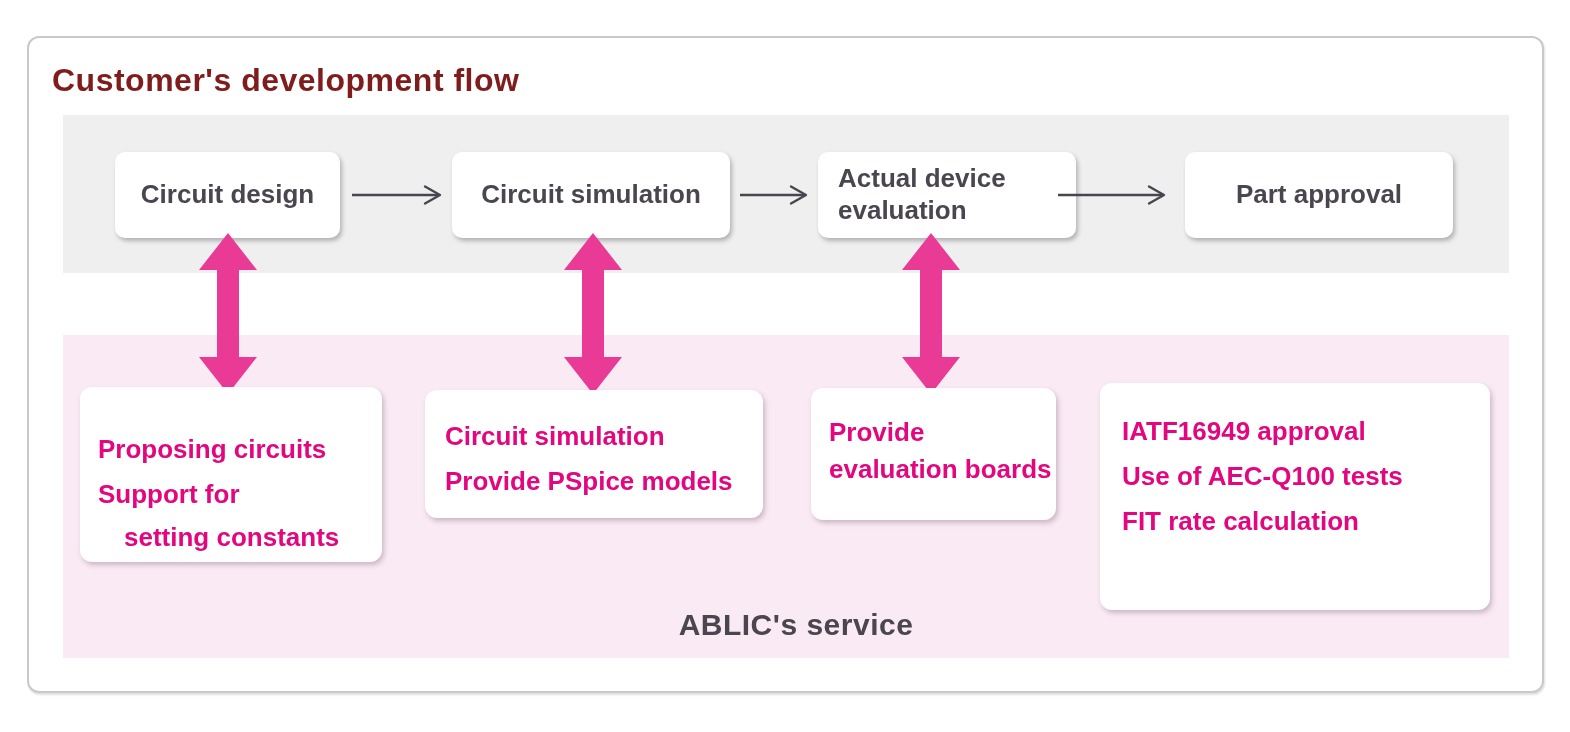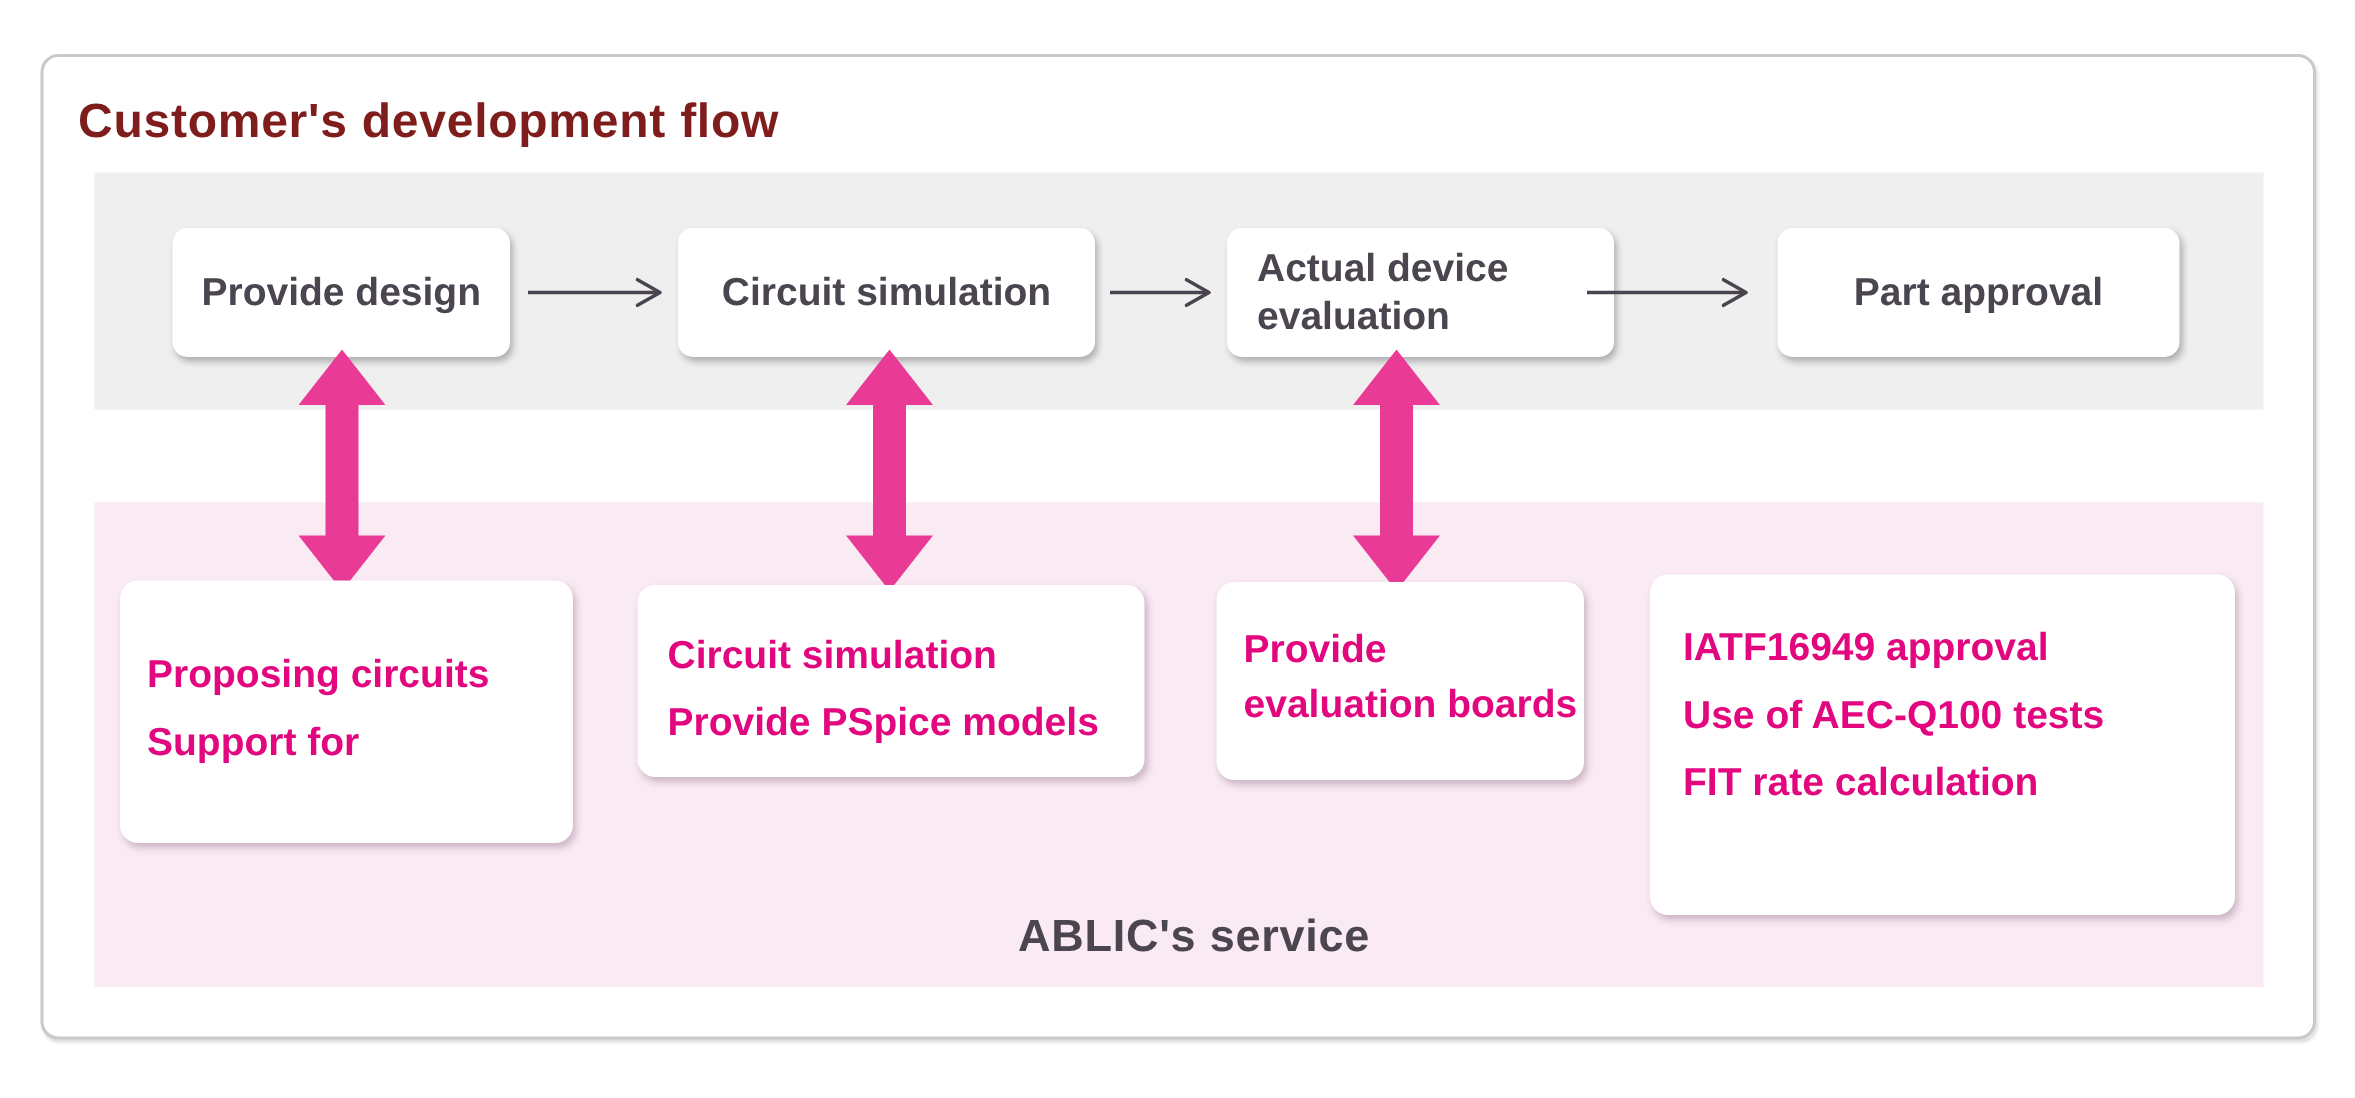--- a/index.html
+++ b/index.html
@@ -74,21 +74,21 @@
 <body>
 
 <div class="frame"></div>
 
 <div class="band band-gray"></div>
 <div class="band band-pink"></div>
 
 <h1 class="title">Customer's development flow</h1>
 
 <div class="step step1">
-  <span>Provide design</span>
+  <span>Circuit design</span>
 </div>
 <div class="step step2">
   <span>Circuit simulation</span>
 </div>
 <div class="step step3 left-align">
   <span>Actual device evaluation</span>
 </div>
 <div class="step step4">
   <span>Part approval</span>
 </div>
@@ -112,20 +112,21 @@
 <svg class="v-arrow v-arrow2" viewBox="0 0 58 161">
   <polygon points="29,0 58,37 40,37 40,124 58,124 29,161 0,124 18,124 18,37 0,37" fill="#e93a96"></polygon>
 </svg>
 <svg class="v-arrow v-arrow3" viewBox="0 0 58 161">
   <polygon points="29,0 58,37 40,37 40,124 58,124 29,161 0,124 18,124 18,37 0,37" fill="#e93a96"></polygon>
 </svg>
 
 <div class="svc-box svc-box1">
   <div class="svc-line">Proposing circuits</div>
   <div class="svc-line">Support for</div>
+  <div class="svc-line indent">setting constants</div>
 </div>
 <div class="svc-box svc-box2">
   <div class="svc-line">Circuit simulation</div>
   <div class="svc-line">Provide PSpice models</div>
 </div>
 <div class="svc-box svc-box3">
   <div class="svc-line wrap2">Provide</div>
   <div class="svc-line wrap2">evaluation boards</div>
 </div>
 <div class="svc-box svc-box4">

